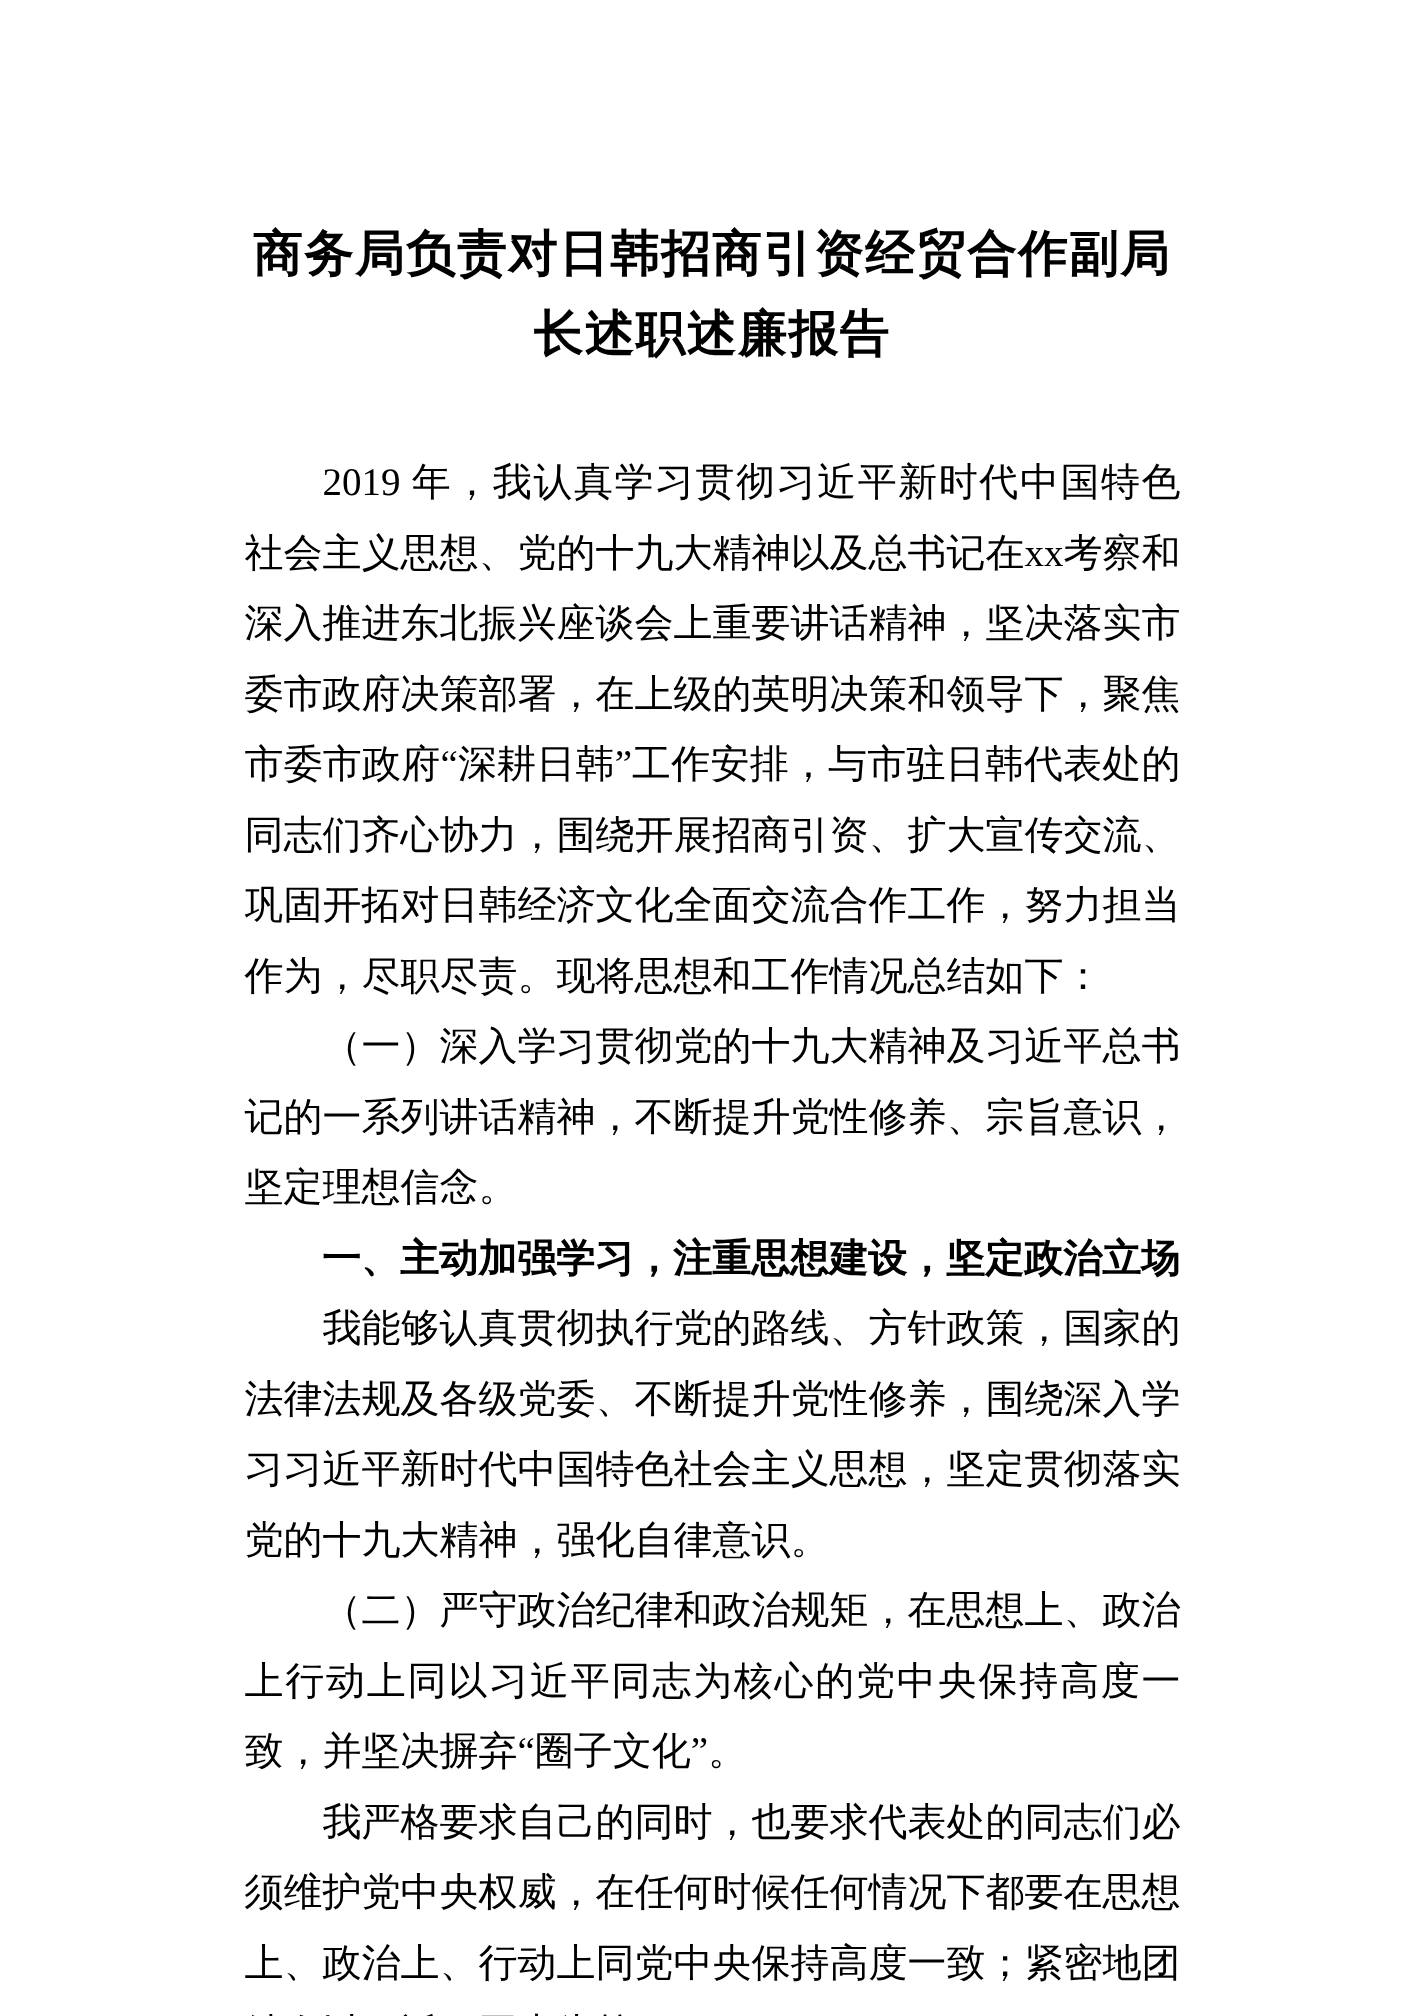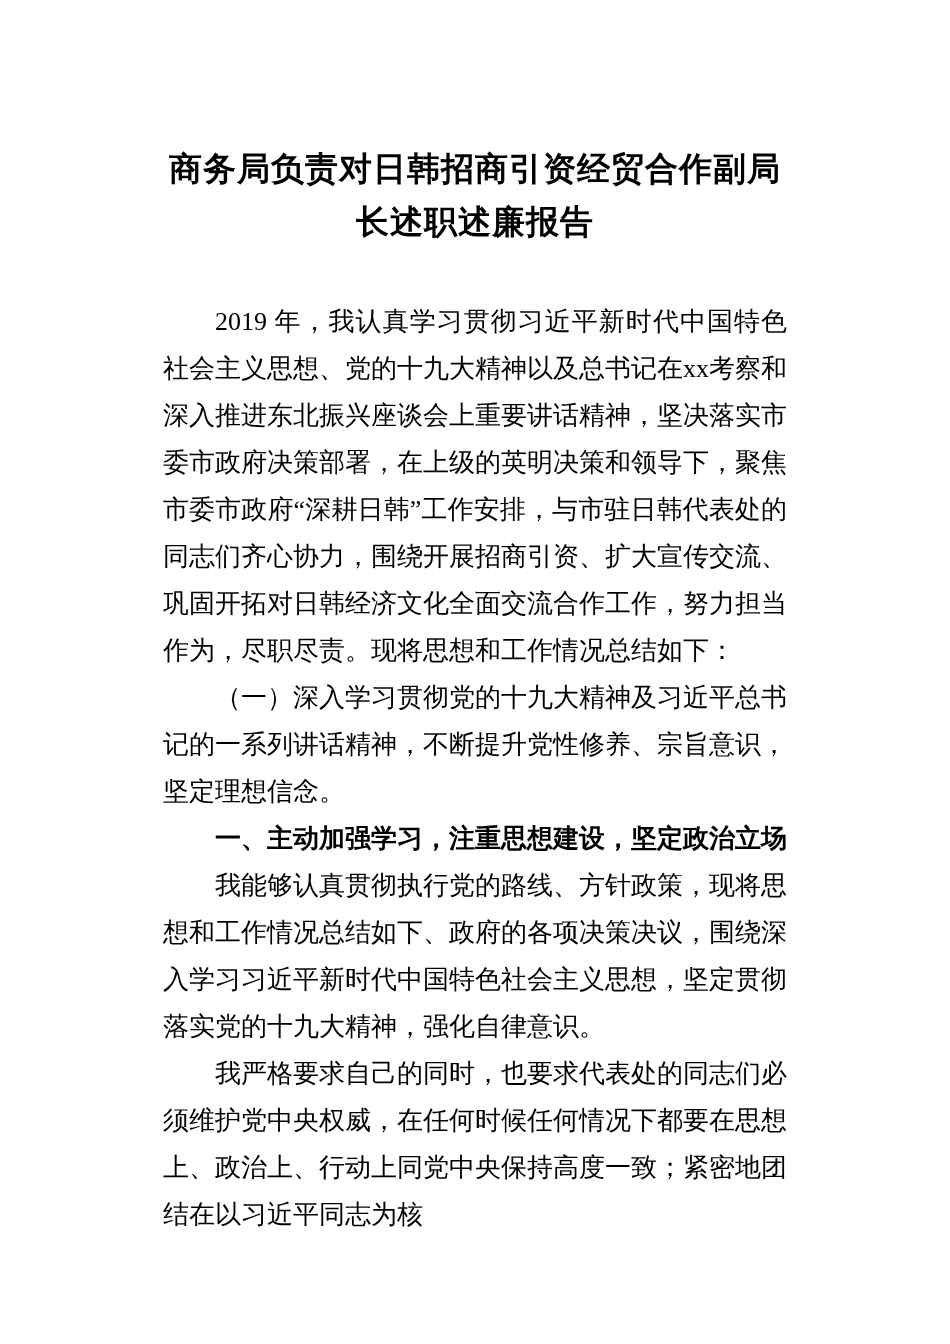--- a/index.html
+++ b/index.html
@@ -48,17 +48,18 @@
 
 <div class="page">
   <h1 class="doc-title">商务局负责对日韩招商引资经贸合作副局长述职述廉报告</h1>
 
   <p class="para">2019 年，我认真学习贯彻习近平新时代中国特色社会主义思想、党的十九大精神以及总书记在xx考察和深入推进东北振兴座谈会上重要讲话精神，坚决落实市委市政府决策部署，在上级的英明决策和领导下，聚焦市委市政府“深耕日韩”工作安排，与市驻日韩代表处的同志们齐心协力，围绕开展招商引资、扩大宣传交流、巩固开拓对日韩经济文化全面交流合作工作，努力担当作为，尽职尽责。现将思想和工作情况总结如下：</p>
 
   <p class="para">（一）深入学习贯彻党的十九大精神及习近平总书记的一系列讲话精神，不断提升党性修养、宗旨意识，坚定理想信念。</p>
 
   <p class="para heading">一、主动加强学习，注重思想建设，坚定政治立场</p>
 
-  <p class="para">我能够认真贯彻执行党的路线、方针政策，现将思想和工作情况总结如下、政府的各项决策决议，围绕深入学习习近平新时代中国特色社会主义思想，坚定贯彻落实党的十九大精神，强化自律意识。</p>
+  <p class="para">我能够认真贯彻执行党的路线、方针政策，国家的法律法规及各级党委、不断提升党性修养，围绕深入学习习近平新时代中国特色社会主义思想，坚定贯彻落实党的十九大精神，强化自律意识。</p>
 
+  <p class="para">（二）严守政治纪律和政治规矩，在思想上、政治上行动上同以习近平同志为核心的党中央保持高度一致，并坚决摒弃“圈子文化”。</p>
 
   <p class="para">我严格要求自己的同时，也要求代表处的同志们必须维护党中央权威，在任何时候任何情况下都要在思想上、政治上、行动上同党中央保持高度一致；紧密地团结在以习近平同志为核</p>
 </div>
 
 </body></html>

